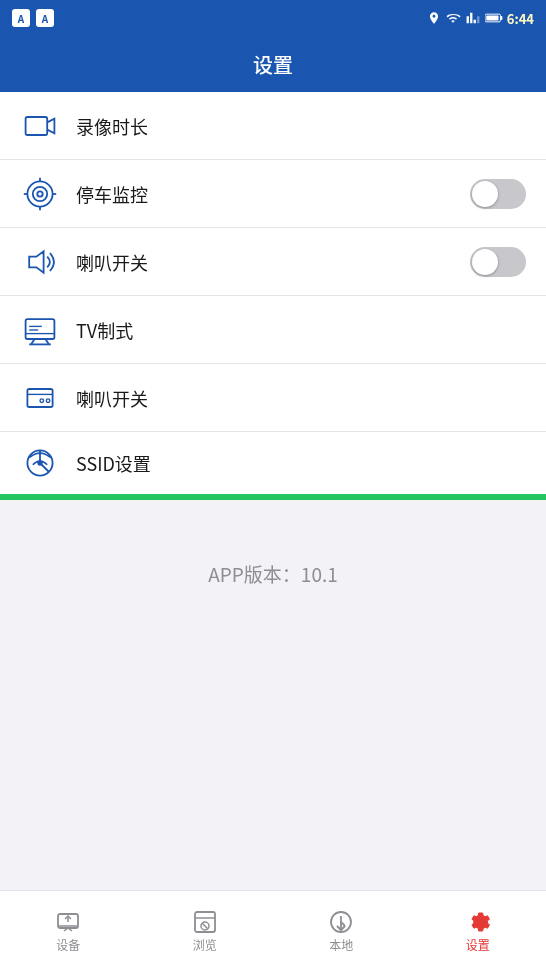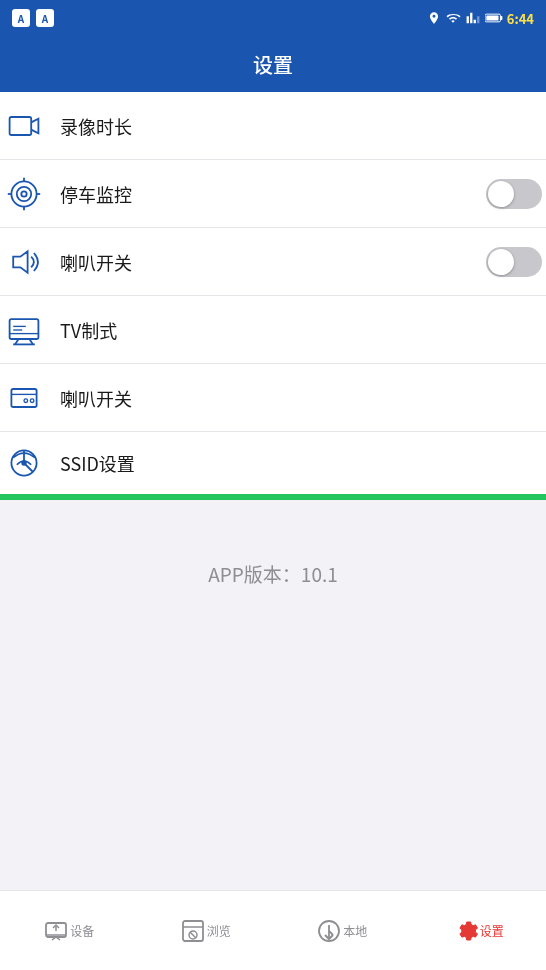--- a/index.html
+++ b/index.html
@@ -26,21 +26,21 @@
     .status-bar-left {
       display: flex;
       align-items: center;
       gap: 6px;
     }
     .status-bar-right {
       display: flex;
       align-items: center;
       gap: 4px;
       font-size: 13px;
-      color: #fde047;
+      color: #fef9c3;
       font-weight: 600;
     }
     .status-icon {
       width: 18px;
       height: 18px;
       background: white;
       border-radius: 3px;
       display: flex;
       align-items: center;
       justify-content: center;
@@ -66,21 +66,21 @@
 
     
     .settings-list {
       background: white;
       margin: 0;
     }
 
     .settings-item {
       display: flex;
       align-items: center;
-      padding: 0 4px;
+      padding: 0 20px;
       height: 68px;
       background: white;
       border-bottom: 1px solid #e5e5ea;
       position: relative;
     }
     .settings-item:last-child {
       border-bottom: 6px solid #22c55e;
     }
 
     .item-icon {
@@ -151,21 +151,21 @@
       width: 100%;
       height: 80px;
       background: white;
       border-top: 1px solid #e5e5ea;
       display: flex;
       align-items: center;
     }
     .nav-item {
       flex: 1;
       display: flex;
-      flex-direction: row;
+      flex-direction: column;
       align-items: center;
       justify-content: center;
       gap: 0;
       height: 100%;
       cursor: pointer;
     }
     .nav-icon {
       width: 28px;
       height: 28px;
       display: flex;

